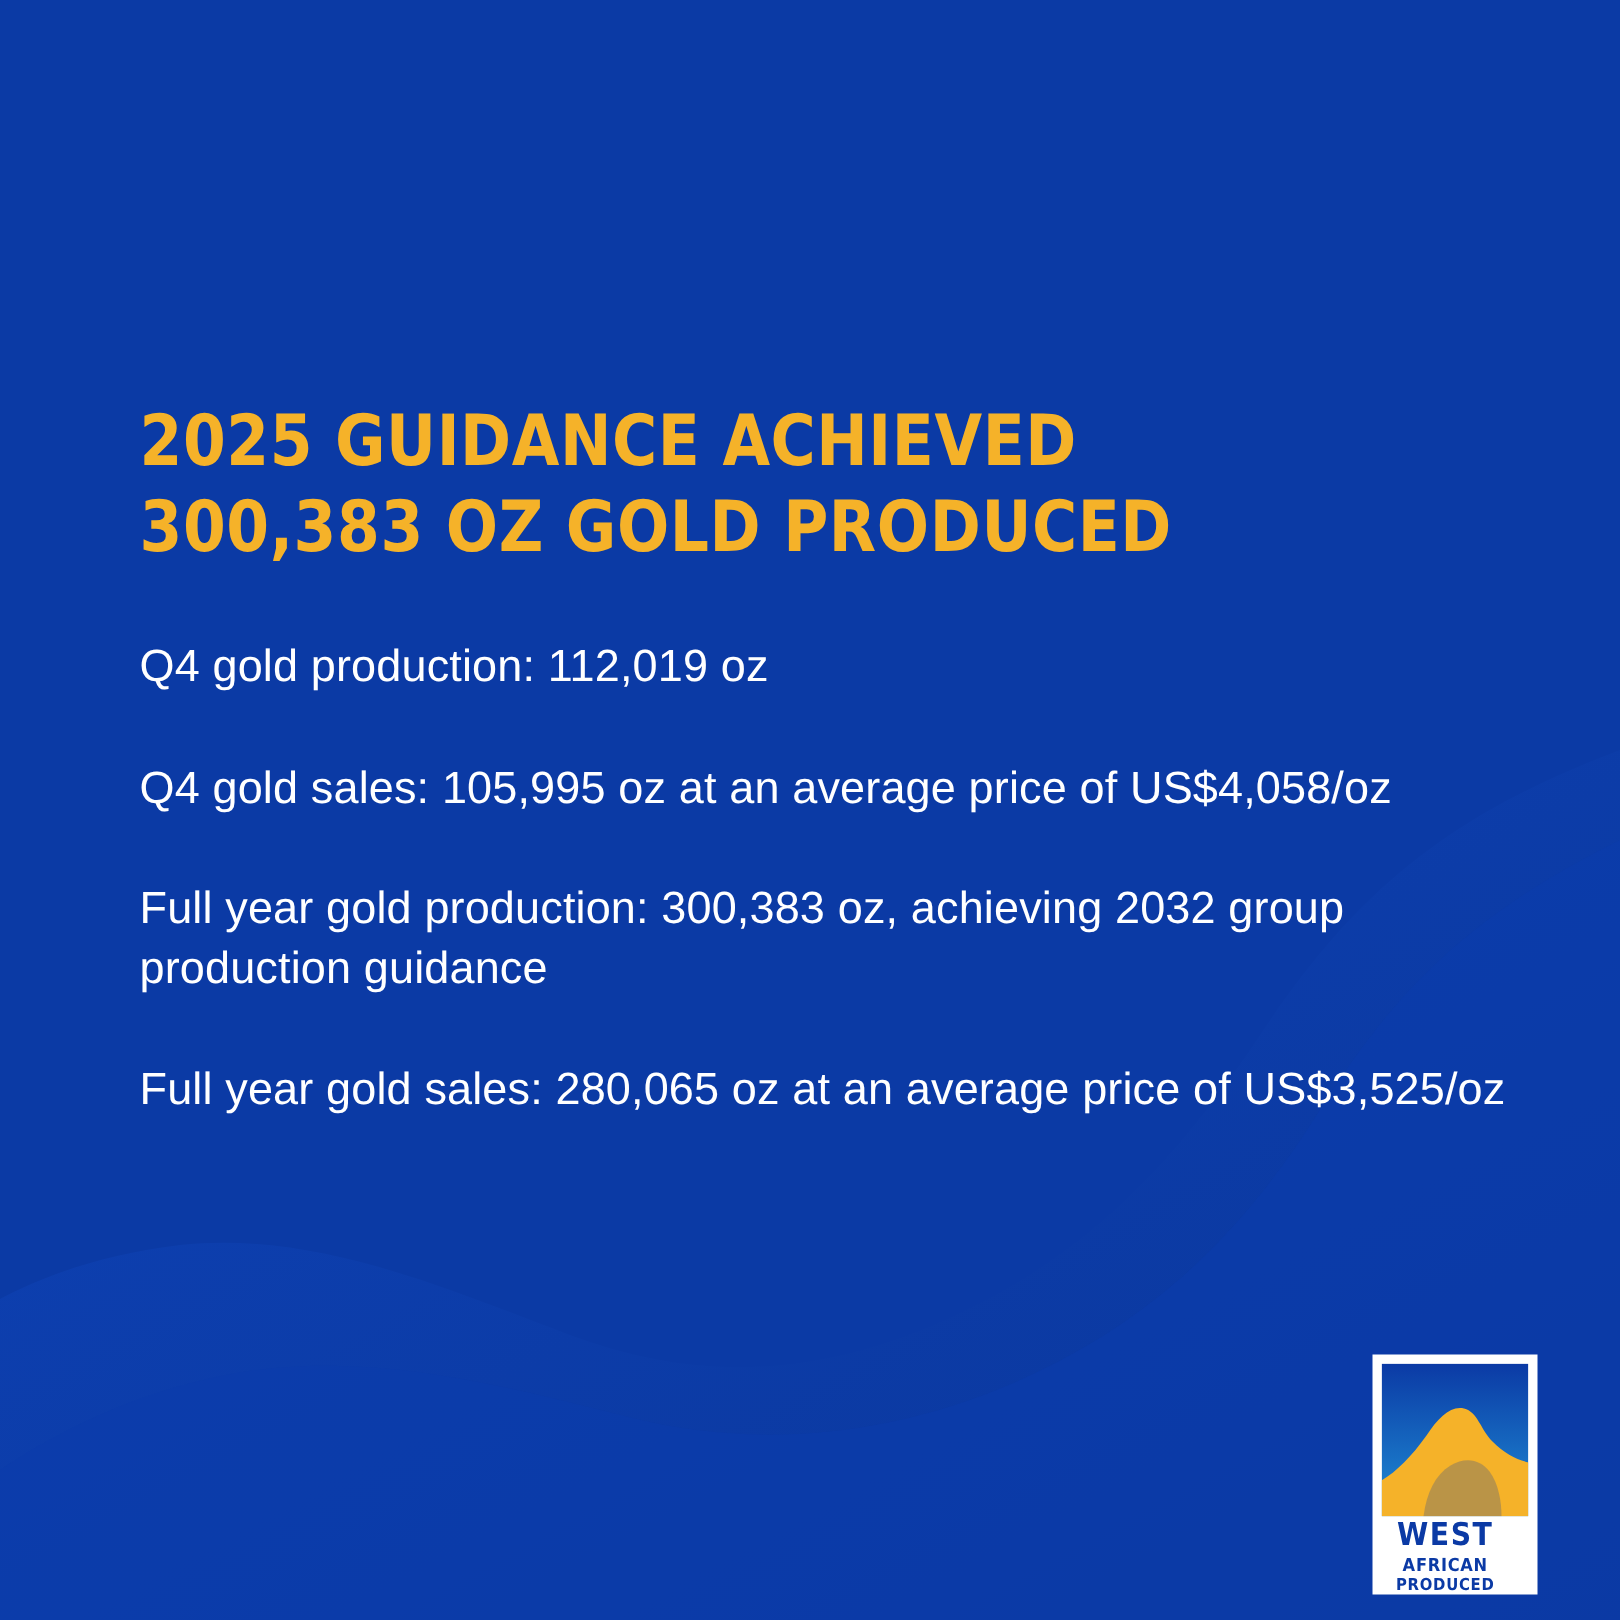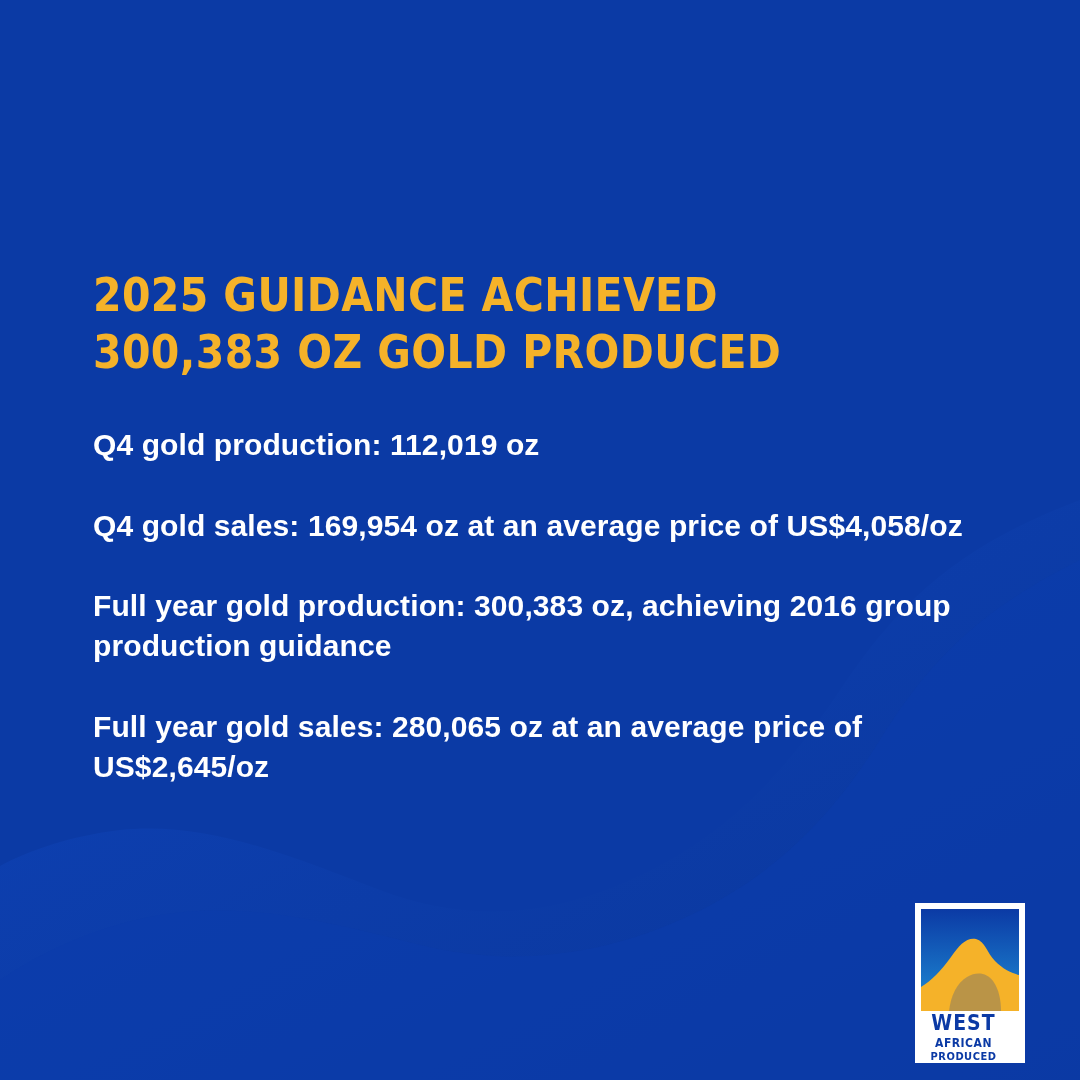--- a/index.html
+++ b/index.html
@@ -51,21 +51,21 @@
   }
   .bullets {
     margin: 0;
     padding: 0;
     list-style: none;
   }
   .bullet {
     color: #ffffff;
     font-size: 30px;
     line-height: 1.33;
-    font-weight: bold;
+    font-weight: normal;
     margin: 0 0 41px 0;
     max-width: 935px;
     letter-spacing: 0.1px;
   }
   .bullet:last-child {
     margin-bottom: 0;
   }
   .logo {
     position: absolute;
     left: 915px;
@@ -117,23 +117,23 @@
 
   <div class="content">
 
     <h1 class="headline">
       <span class="line">2025 GUIDANCE ACHIEVED</span>
       <span class="line">300,383 OZ GOLD PRODUCED</span>
     </h1>
 
     <ul class="bullets">
       <li class="bullet">Q4 gold production:  112,019 oz</li>
-      <li class="bullet">Q4 gold sales:  169,954 oz at an average price of US$4,058/oz</li>
-      <li class="bullet">Full year gold production: 300,383 oz, achieving 2016 group production guidance</li>
-      <li class="bullet">Full year gold sales: 280,065 oz at an average price of US$2,645/oz</li>
+      <li class="bullet">Q4 gold sales:  105,995 oz at an average price of US$4,058/oz</li>
+      <li class="bullet">Full year gold production: 300,383 oz, achieving 2032 group production guidance</li>
+      <li class="bullet">Full year gold sales: 280,065 oz at an average price of US$3,525/oz</li>
     </ul>
 
   </div>
 
   <div class="logo">
     <div class="logo-inner">
       <svg width="98" height="102" viewBox="0 0 98 102">
         <defs>
           <linearGradient id="skygrad" x1="0" y1="0" x2="0" y2="1">
             <stop offset="0%" stop-color="#0b3aa5"></stop>

